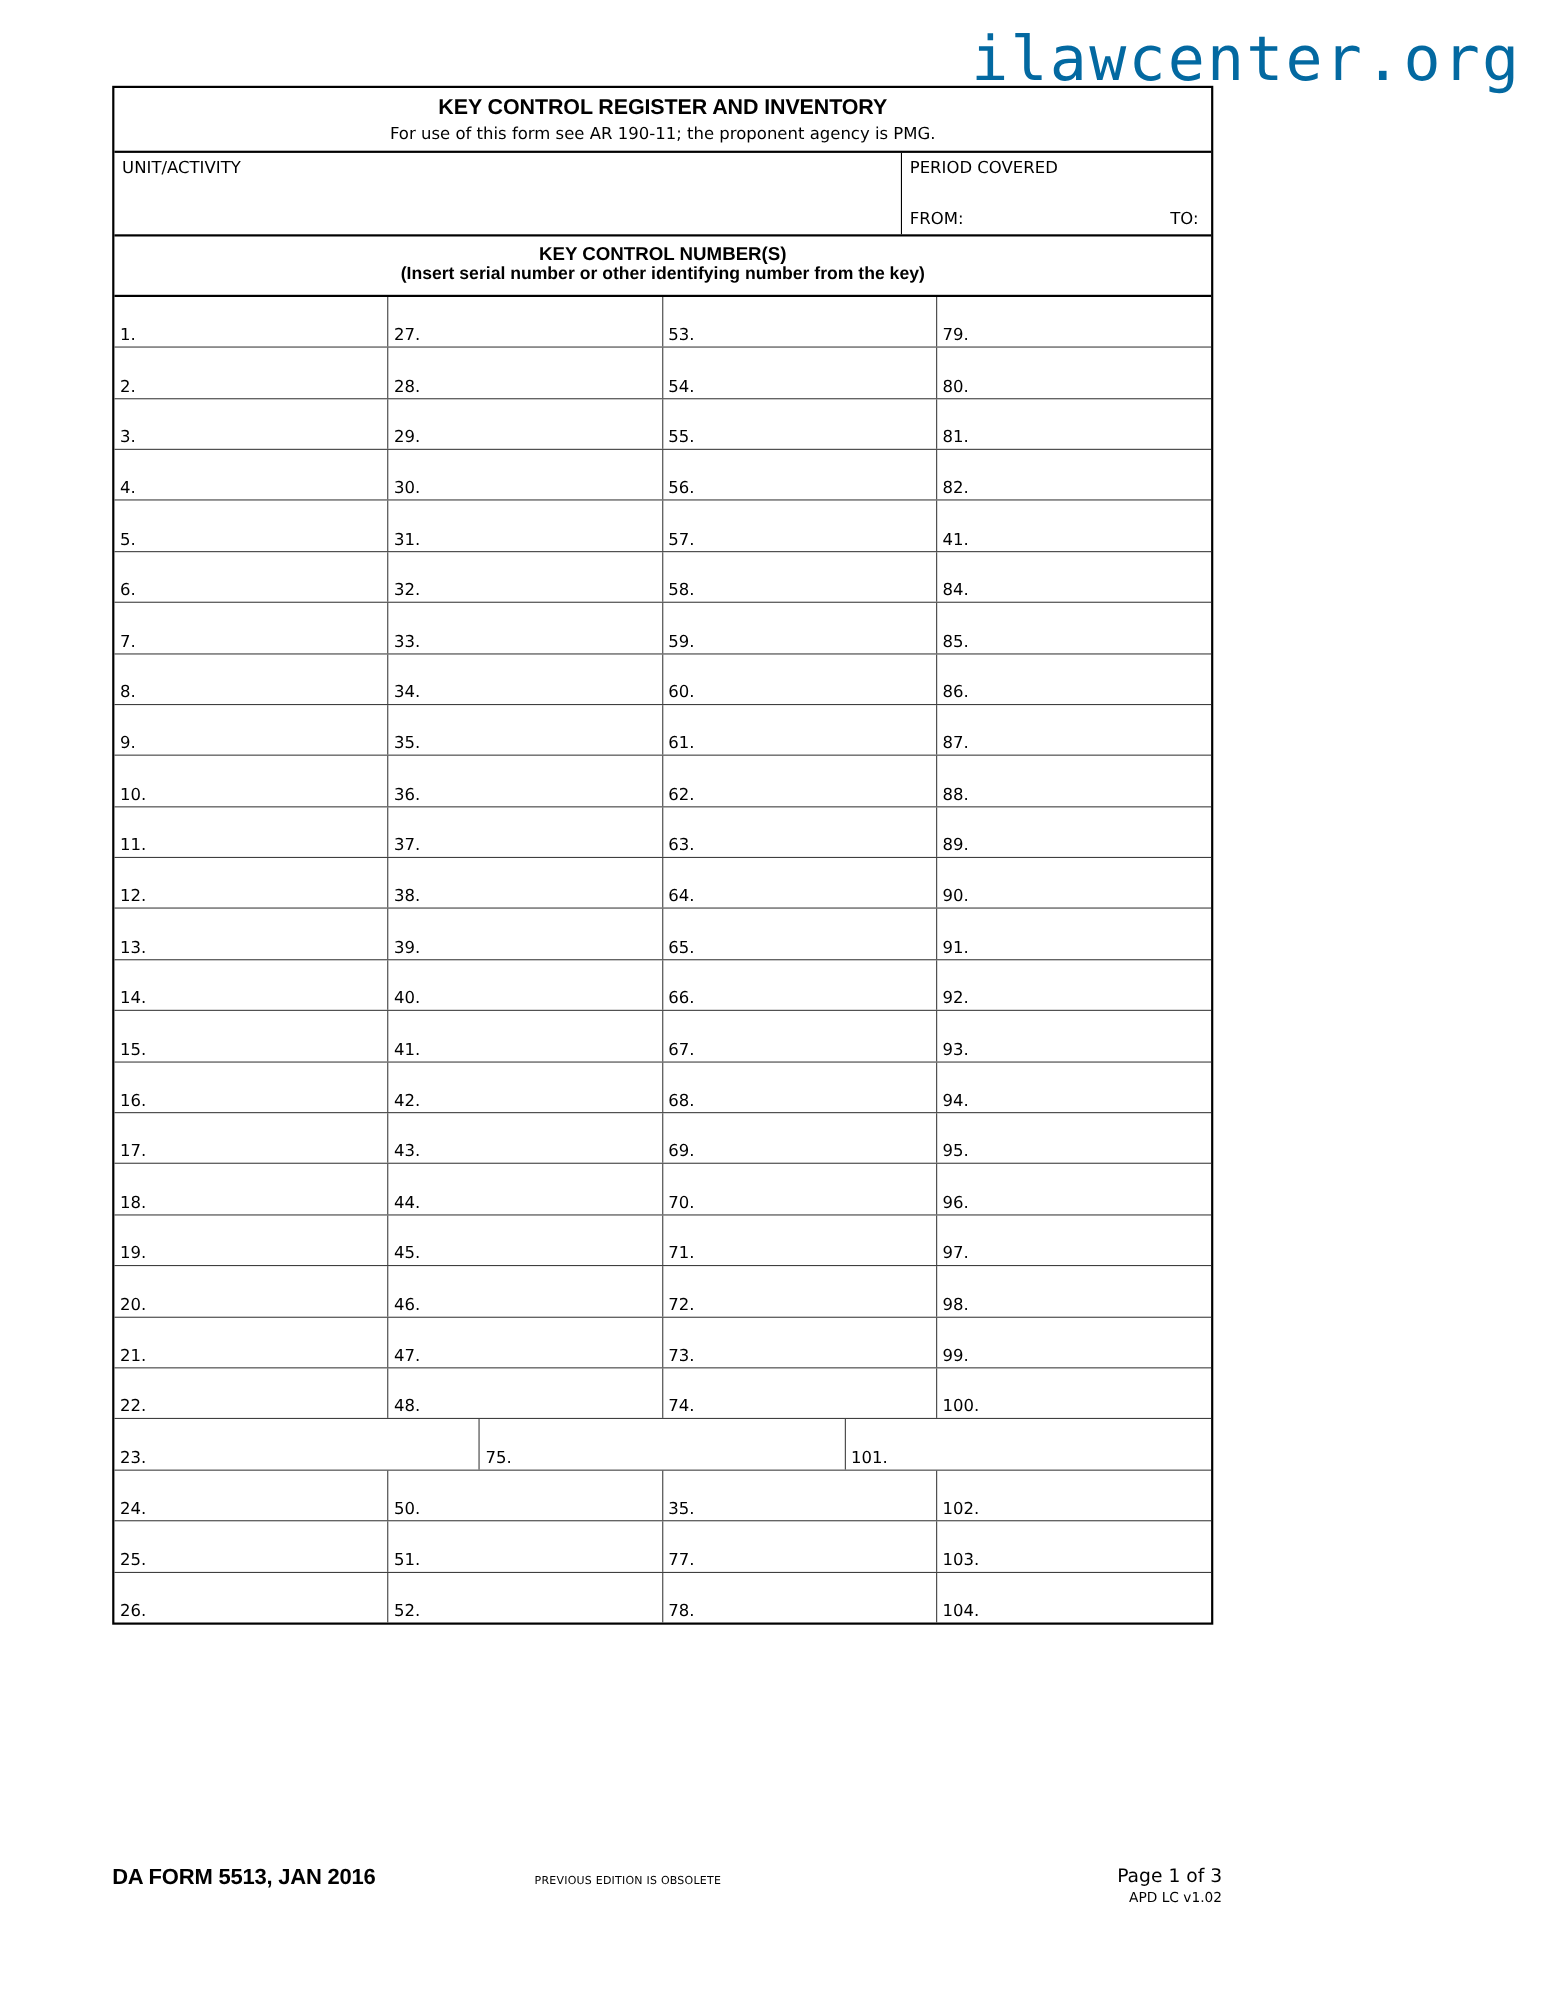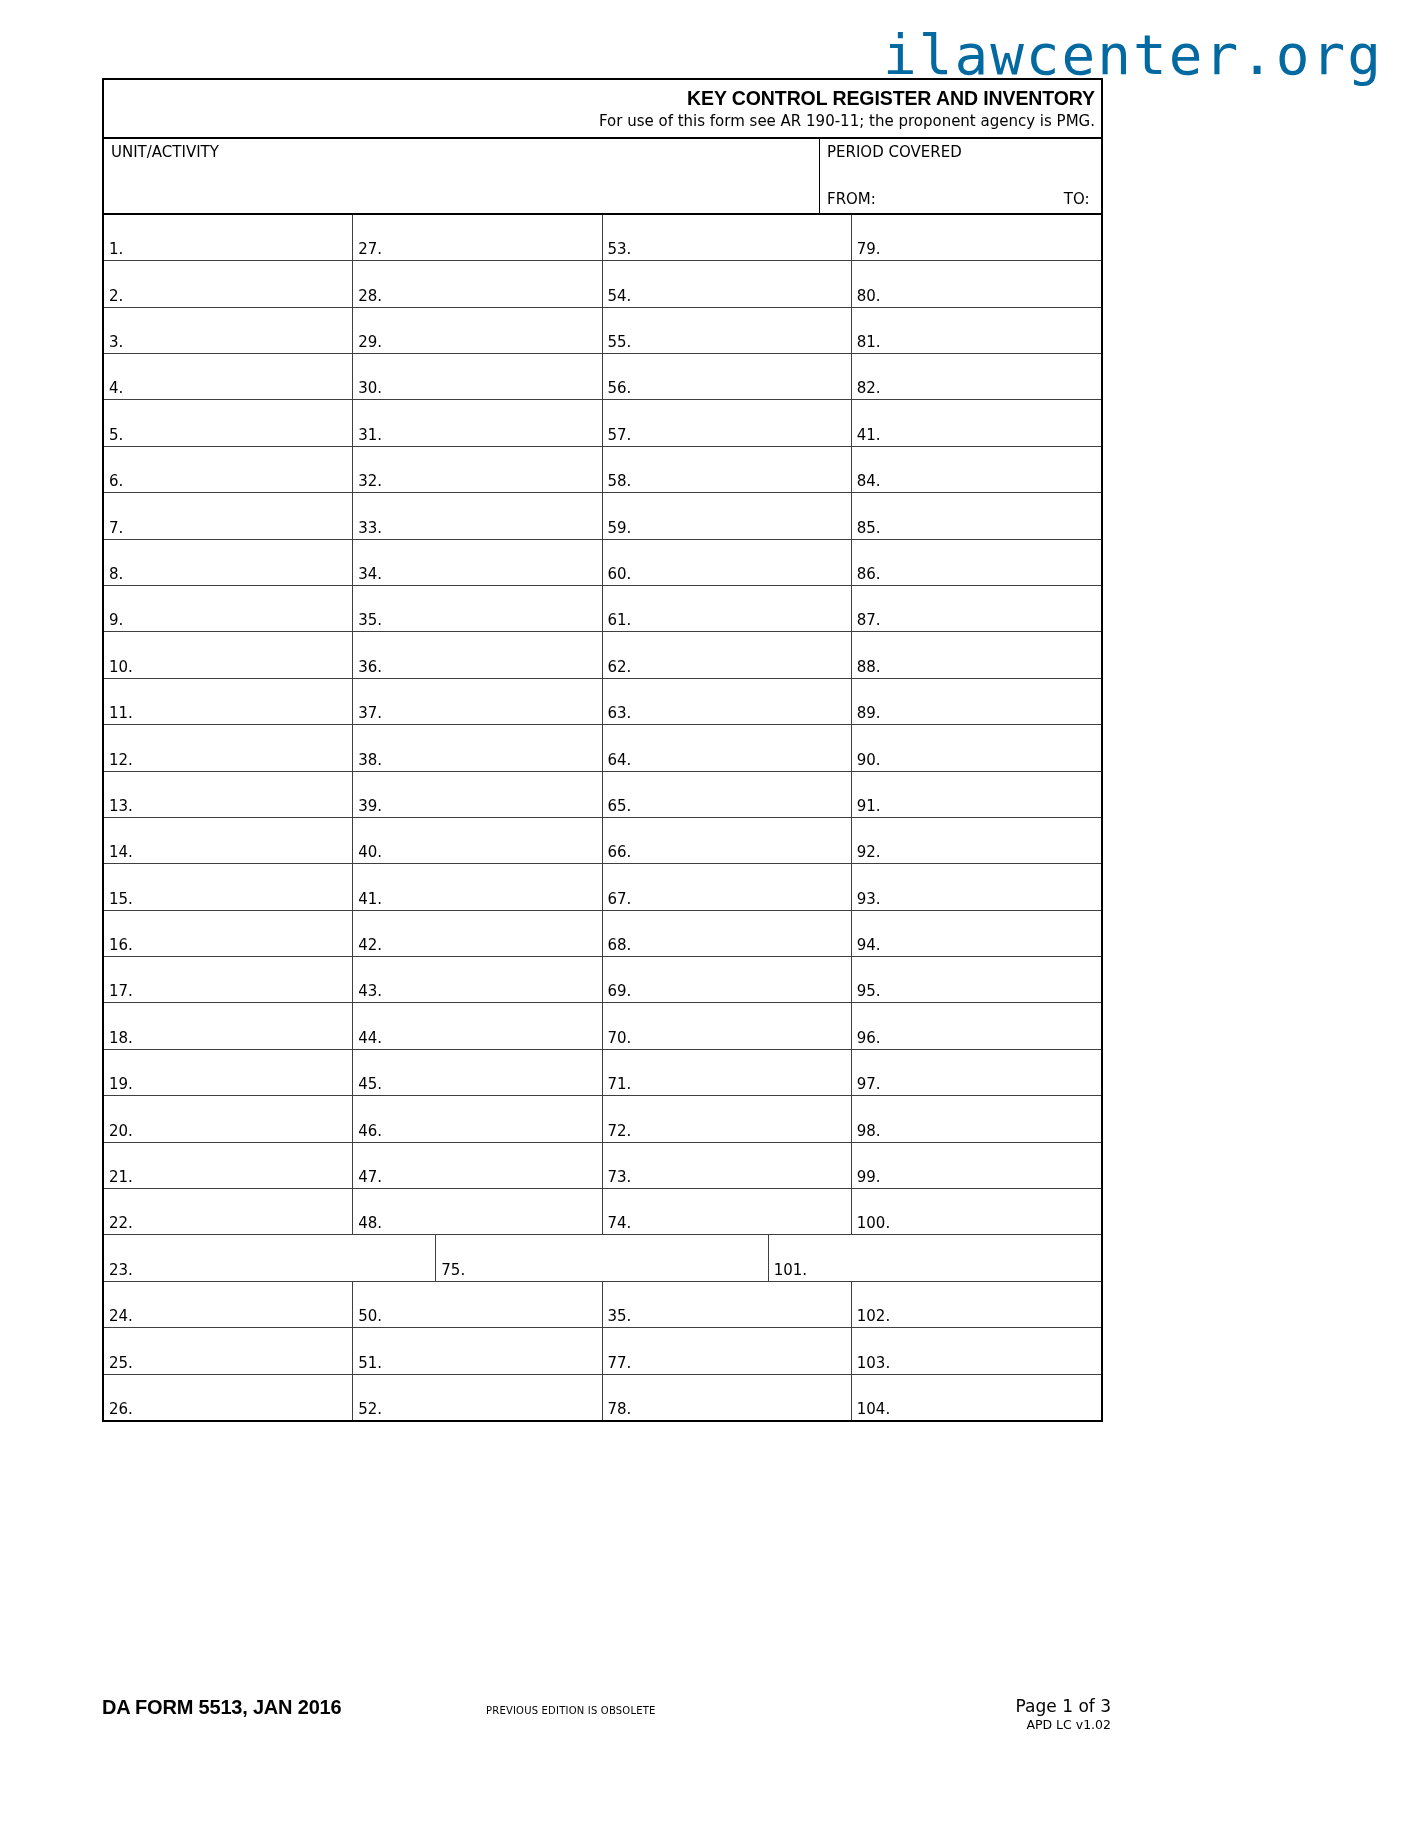--- a/index.html
+++ b/index.html
@@ -37,21 +37,21 @@
     width: 1001px;
     border: 2px solid #000;
     box-sizing: border-box;
     background: #fff;
   }
 
   
   .title-block {
     border-bottom: 2px solid #000;
     padding: 8px 6px 7px 6px;
-    text-align: right;
+    text-align: center;
   }
   .form-title {
     font-family: "Liberation Sans", sans-serif;
     font-size: 19.5px;
     font-weight: bold;
     letter-spacing: -0.1px;
     line-height: 1.12;
   }
   .form-subtitle {
     font-family: "DejaVu Sans", sans-serif;
@@ -212,20 +212,24 @@
     </div>
     <div class="info-right">
       <div class="field-label">PERIOD COVERED</div>
       <div class="from-to">
         <span class="from-lbl">FROM:</span>
         <span class="to-lbl">TO:</span>
       </div>
     </div>
   </div>
 
+  <div class="kcn-band">
+    <div class="kcn-title">KEY CONTROL NUMBER(S)</div>
+    <div class="kcn-sub">(Insert serial number or other identifying number from the key)</div>
+  </div>
 
   <div class="grid" id="numbers-grid">
       <div class="grid-row">
         <div class="grid-cell">
           <span class="cell-num">1.</span>
         </div>
         <div class="grid-cell">
           <span class="cell-num">27.</span>
         </div>
         <div class="grid-cell">

